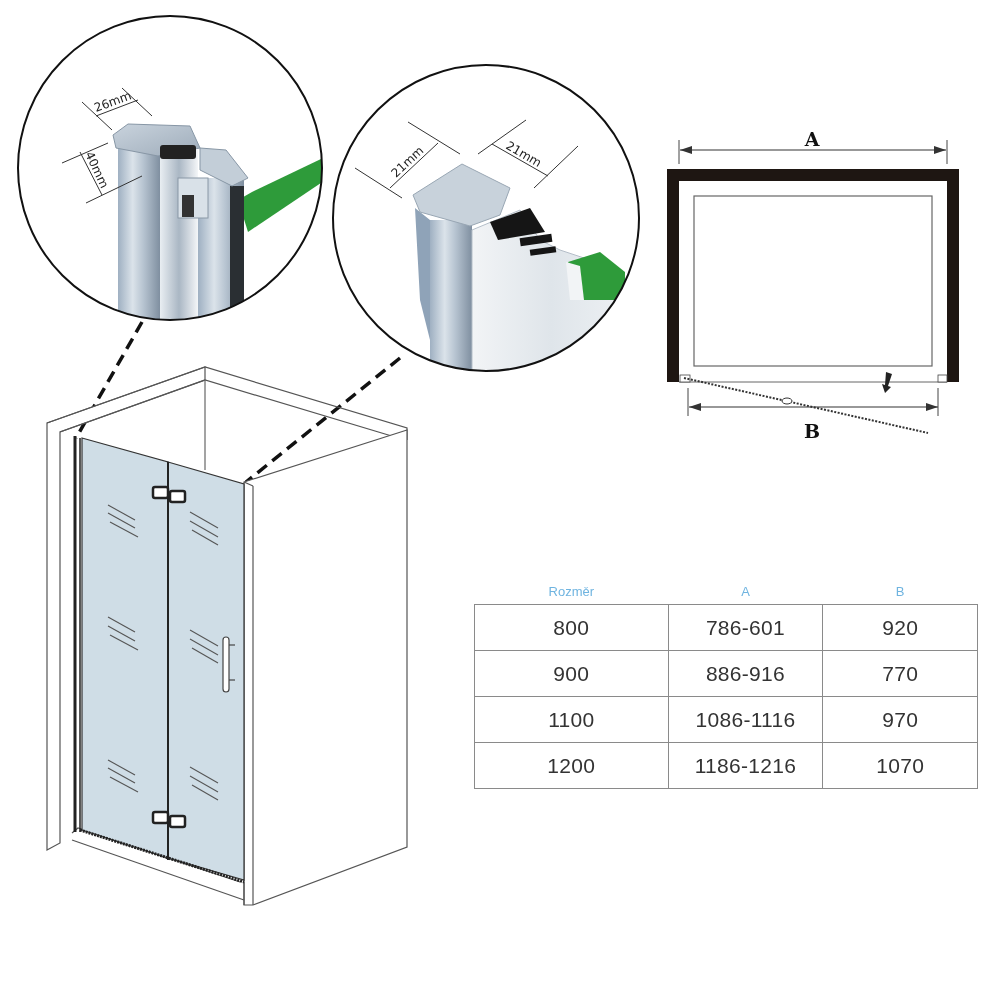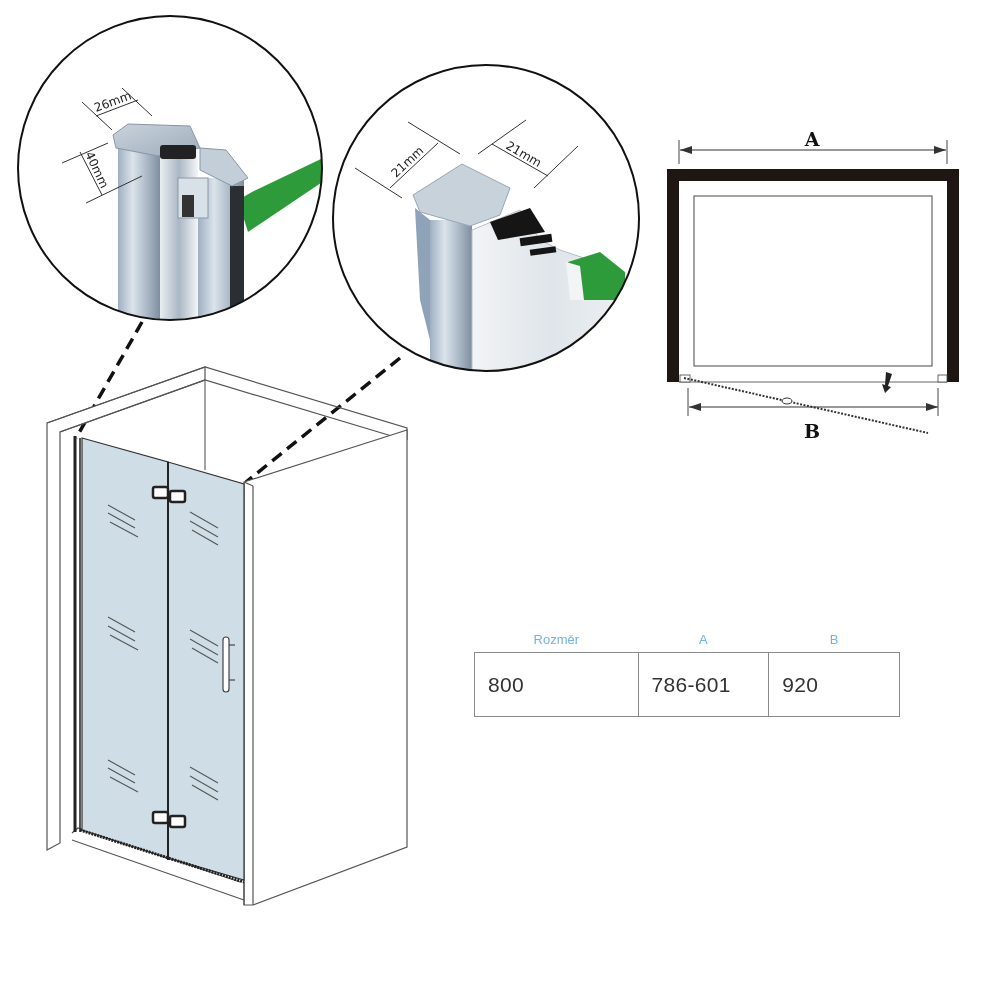--- a/index.html
+++ b/index.html
@@ -1,23 +1,23 @@
 <!DOCTYPE html>
 <html><head>
 <meta charset="utf-8">
 <style>
   html, body { margin:0; padding:0; background:#ffffff; }
   body { width:1000px; height:1000px; position:relative; overflow:hidden; font-family:"Liberation Sans", sans-serif; }
   .layer { position:absolute; left:0; top:0; width:1000px; height:1000px; }
   svg text { font-family:"DejaVu Sans", sans-serif; }
   .dimtxt { font-size:12px; fill:#222; }
   .plan-label { font-family:"DejaVu Serif", serif !important; font-size:19px; font-weight:bold; fill:#111; }
-  .spec-table { position:absolute; left:474px; top:578px; width:426px; border-collapse:collapse;margin-top:48px; }
+  .spec-table { position:absolute; left:474px; top:578px; width:504px; border-collapse:collapse; }
   .spec-table th { color:#6fb4e0; font-weight:normal; font-size:13px; height:26px; padding:0; text-align:center; border:none; }
-  .spec-table td { border:1px solid #8a8a8a; height:37px; padding:13px; font-size:21px; color:#333; letter-spacing:0.3px; }
+  .spec-table td { border:1px solid #8a8a8a; height:37px; padding:4px; text-align:center; font-size:21px; color:#333; letter-spacing:0.3px; }
   .spec-table col.c1 { width:164px; } .spec-table col.c2 { width:131px; } .spec-table col.c3 { width:131px; }
 </style>
 </head>
 <body>
 
 <svg class="layer" viewBox="0 0 1000 1000">
   <defs>
     <linearGradient id="chromeA" x1="0" x2="1" y1="0" y2="0">
       <stop offset="0" stop-color="#9fb0c2"></stop>
       <stop offset="0.35" stop-color="#dbe3ea"></stop>
@@ -205,14 +205,29 @@
       <th>A</th>
       <th>B</th>
     </tr>
   </thead>
   <tbody>
     <tr>
       <td>800</td>
       <td>786-601</td>
       <td>920</td>
     </tr>
+    <tr>
+      <td>900</td>
+      <td>886-916</td>
+      <td>770</td>
+    </tr>
+    <tr>
+      <td>1100</td>
+      <td>1086-1116</td>
+      <td>970</td>
+    </tr>
+    <tr>
+      <td>1200</td>
+      <td>1186-1216</td>
+      <td>1070</td>
+    </tr>
   </tbody>
 </table>
 
 </body></html>

